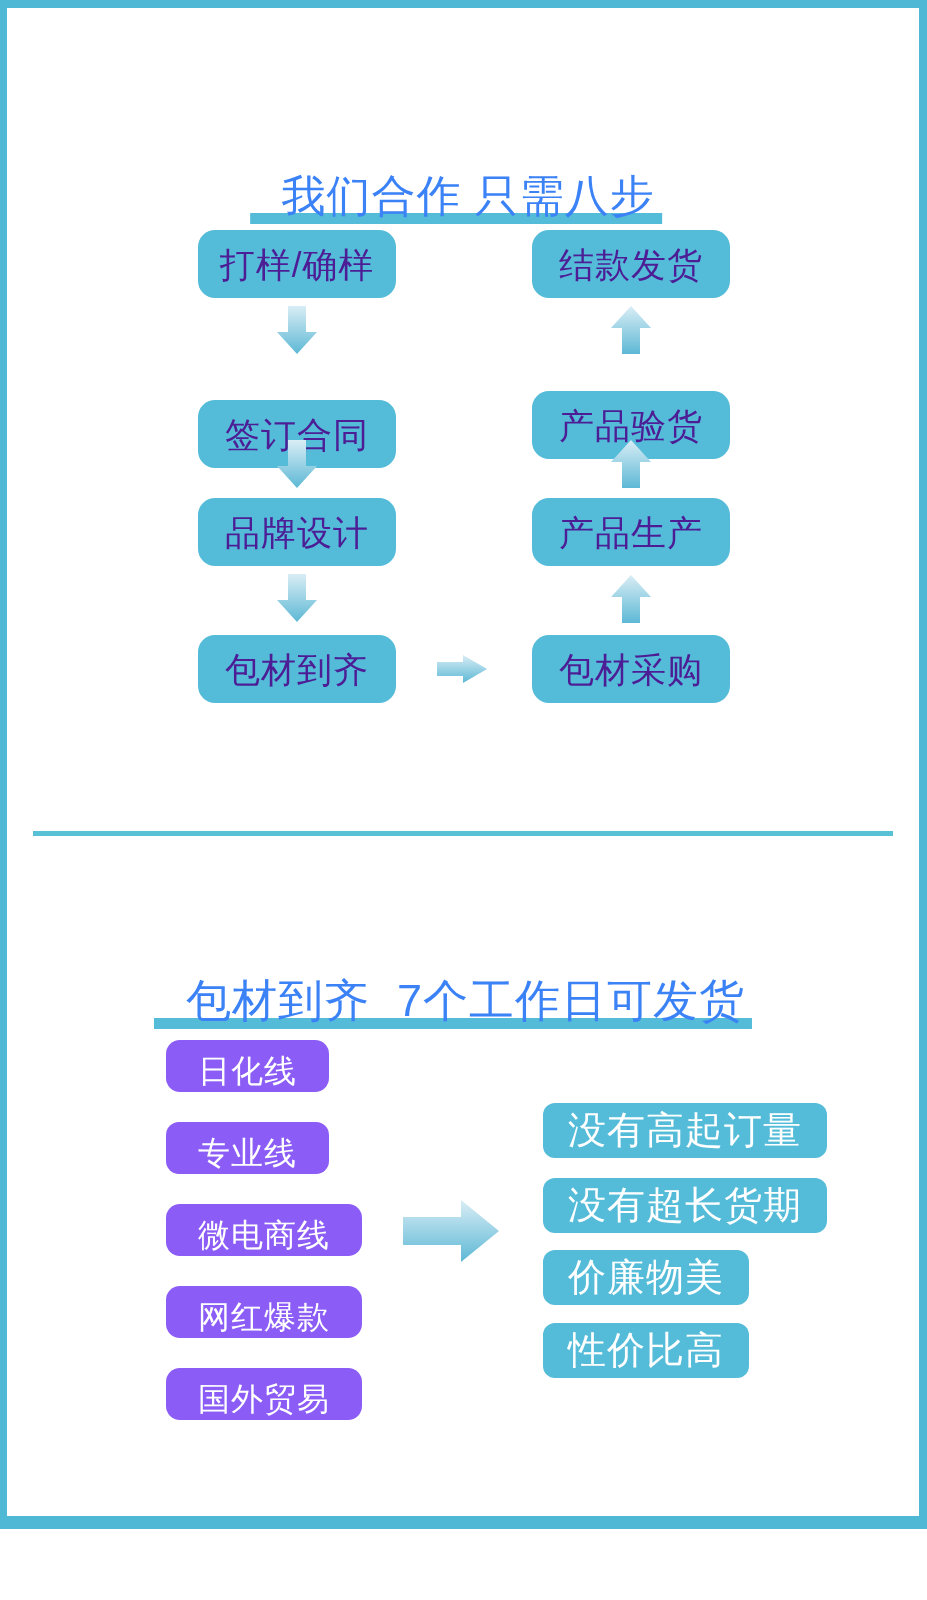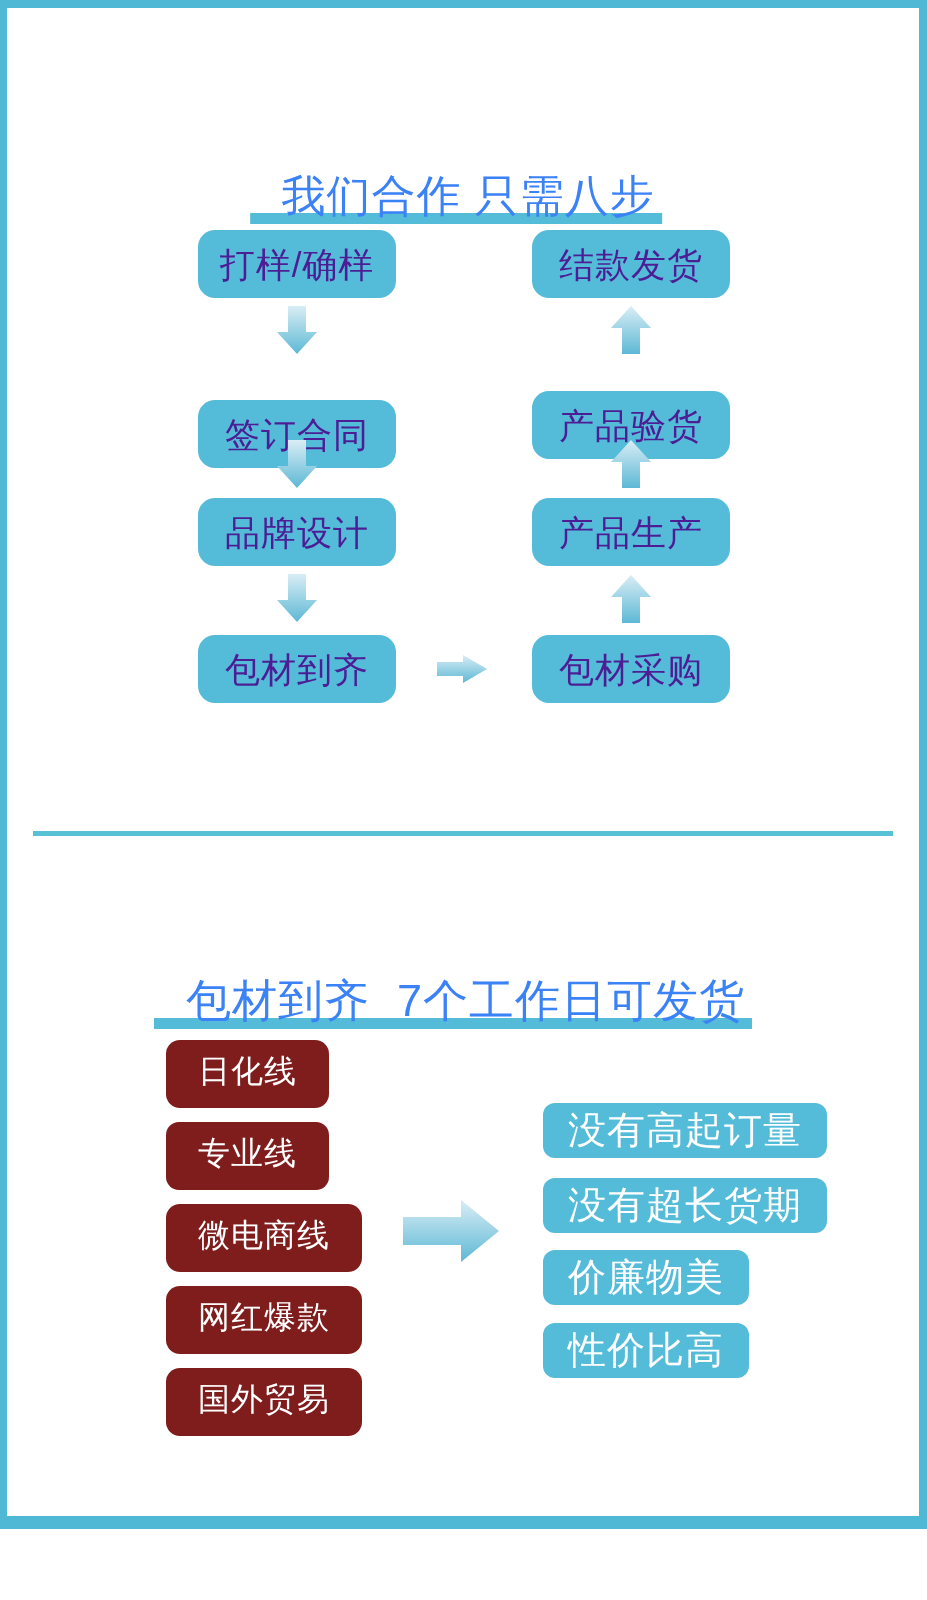--- a/index.html
+++ b/index.html
@@ -36,22 +36,22 @@
     width: 198px; height: 68px;
     background: #54bcd8;
     border-radius: 17px;
     color: #4c1d95;
     font-size: 35px; letter-spacing: 1px;
     display: flex; align-items: center; justify-content: center;
     line-height: 1;
   }
   .pbox {
     position: absolute;
-    height: 68px; line-height: 62px;
-    background: #7f1d1d;
+    height: 52px; line-height: 62px;
+    background: #8b5cf6;
     border-radius: 14px;
     color: #ffffff;
     font-size: 32px; letter-spacing: 1px;
     padding: 0 32px;
     white-space: nowrap;
   }
   .bbox {
     position: absolute;
     height: 55px; line-height: 55px;
     background: #54bcd8;

